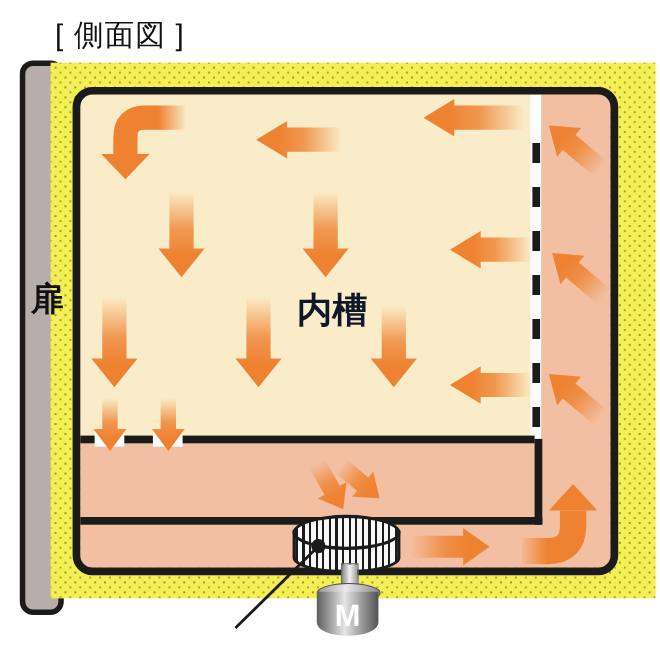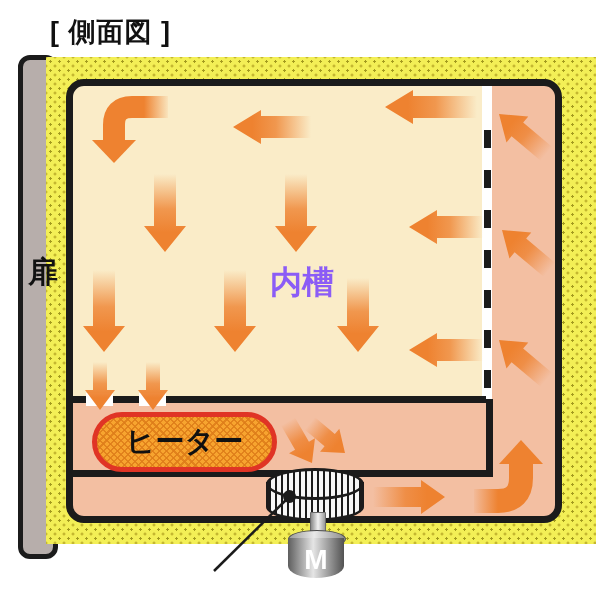--- a/index.html
+++ b/index.html
@@ -1,20 +1,20 @@
 <!DOCTYPE html>
 <html><head>
 <meta charset="utf-8">
 <style>
   html,body{margin:0;padding:0;background:#fff;}
   #stage{position:relative;width:600px;height:600px;background:#fff;overflow:hidden;
          font-family:"Liberation Sans","DejaVu Sans",sans-serif;}
   .abs{position:absolute;}
   
-  #title{left:50px;top:14px;font-size:27px;font-weight:bold;color:#111;letter-spacing:1px;z-index:9;}
+  #title{left:50px;top:14px;font-size:27px;font-weight:normal;color:#111;letter-spacing:1px;z-index:9;}
   
   #door{left:18px;top:55px;width:30px;height:494px;background:#b7aeab;border:5px solid #1b1b1b;border-radius:12px;z-index:1;}
   #door-label{left:28px;top:252px;font-size:30px;font-weight:bold;color:#111;z-index:9;}
   
   #body-ins{left:46px;top:57px;width:550px;height:487px;background-color:#f3ef56;
     background-image:radial-gradient(#a39a1f 1px,rgba(0,0,0,0) 1.4px),radial-gradient(#b4a423 1px,rgba(0,0,0,0) 1.4px);
     background-size:9px 9px,9px 9px;background-position:0 0,4.5px 4.5px;z-index:2;}
   
   #air{left:73px;top:86px;width:482px;height:430px;background:#f3bfa2;z-index:3;}
   #chamber{left:73px;top:86px;width:409px;height:313px;background:#faecc8;z-index:3;}
@@ -47,21 +47,21 @@
   #pointer{left:0;top:0;width:600px;height:600px;z-index:8;pointer-events:none;}
   
   #shaft{left:310px;top:512px;width:14px;height:30px;background:linear-gradient(90deg,#8a8a8a,#f2f2f2 50%,#9a9a9a);
     border:1px solid #6a6a6a;border-radius:0 0 7px 7px;z-index:8;}
   #motor{left:288px;top:538px;width:56px;height:40px;background:linear-gradient(90deg,#5e5e5e,#e5e5e5 45%,#525252);
     border-radius:0 0 28px 28px/0 0 12px 12px;z-index:8;display:flex;align-items:center;justify-content:center;}
   #motor-top{left:288px;top:530px;width:56px;height:16px;background:linear-gradient(90deg,#9a9a9a,#e9e9e9 45%,#8a8a8a);
     border-radius:50%;border:1px solid #4a4a4a;z-index:8;}
   #motor-label{font-size:28px;font-weight:bold;color:#fff;margin-top:4px;}
   
-  #chamber-label{left:270px;top:261px;font-size:32px;font-weight:bold;color:#8b5cf6;z-index:9;}
+  #chamber-label{left:270px;top:261px;font-size:32px;font-weight:bold;color:#0f172a;z-index:9;}
   #fan-label{left:74px;top:547px;font-size:29px;font-weight:bold;color:#111;z-index:9;}
 </style>
 </head>
 <body>
 
 <div id="stage">
 
   <div class="abs" id="title">[ 側面図 ]</div>
 
   <div class="abs" id="door"></div>
@@ -70,23 +70,20 @@
   <div class="abs" id="air"></div>
   <div class="abs" id="chamber"></div>
   <div class="abs" id="perf-strip"></div>
   <div class="abs" id="perf-dashes"></div>
   <div class="abs" id="floor-line"></div>
   <div class="abs floor-gap" id="gap1"></div>
   <div class="abs floor-gap" id="gap2"></div>
   <div class="abs" id="vpart"></div>
   <div class="abs" id="hpart"></div>
 
-  <div class="abs" id="heater">
-    <span id="heater-label">ヒーター</span>
-  </div>
 
   <svg class="abs" id="flow" viewBox="0 0 600 600">
     <defs>
       <linearGradient id="ag" x1="0" y1="0" x2="0" y2="1">
         <stop offset="0" stop-color="#ee8230" stop-opacity="0"></stop>
         <stop offset="0.45" stop-color="#ee8230" stop-opacity="0.8"></stop>
         <stop offset="0.75" stop-color="#ee8230" stop-opacity="1"></stop>
         <stop offset="1" stop-color="#ee8230"></stop>
       </linearGradient>
       <linearGradient id="fadeCream" x1="0" y1="0" x2="1" y2="0">

